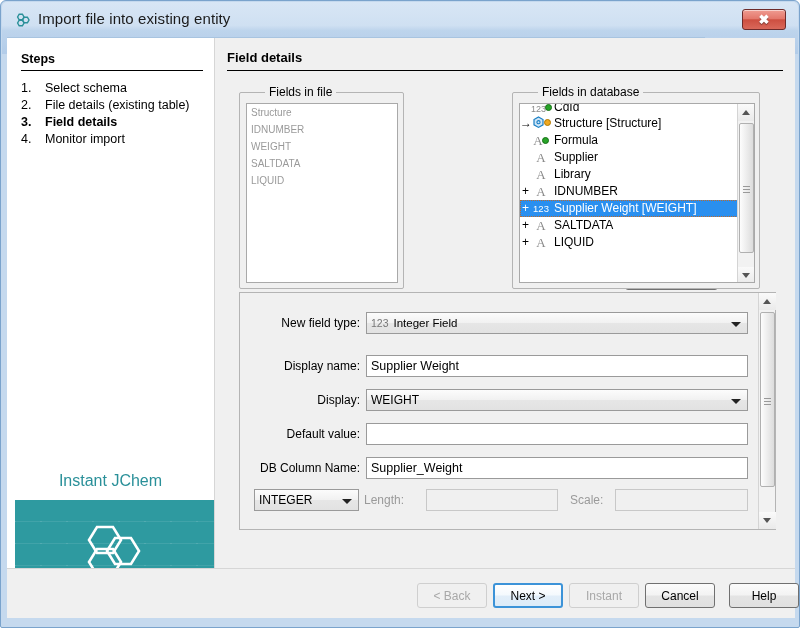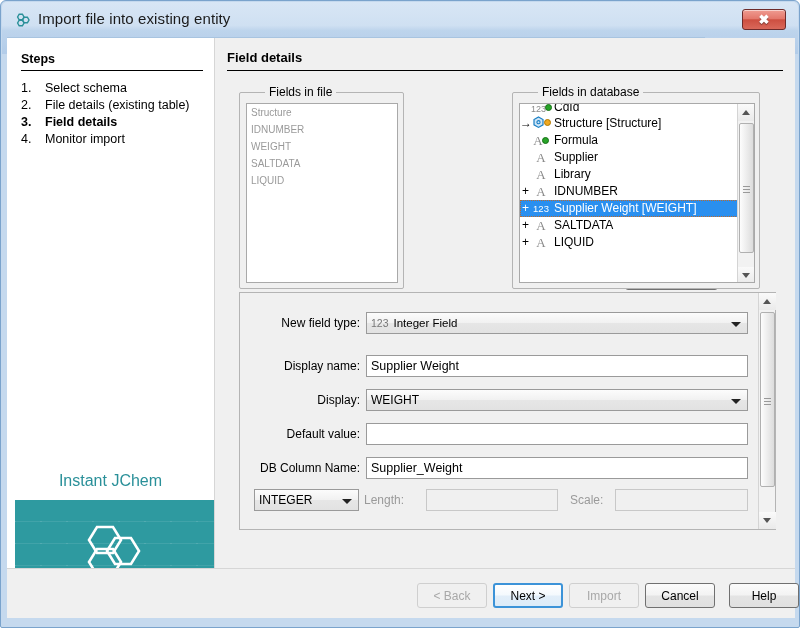--- a/index.html
+++ b/index.html
@@ -553,19 +553,19 @@
           <div class="sb-arrow down" style="bottom:0;">
               <span class="gl"></span>
             </div>
         </div>
       </div>
     </div>
 
     <div id="bottombar">
       <button class="botbtn disabled" style="left:410px; width:70px;">&lt; Back</button>
       <button class="botbtn default" style="left:486px; width:70px;">Next &gt;</button>
-      <button class="botbtn disabled" style="left:562px; width:70px;">Import</button>
+      <button class="botbtn disabled" style="left:562px; width:70px;">Instant</button>
       <button class="botbtn" style="left:638px; width:70px;">Cancel</button>
       <button class="botbtn" style="left:722px; width:70px;">Help</button>
     </div>
 
   </div>
 </div>
 
 </body></html>

